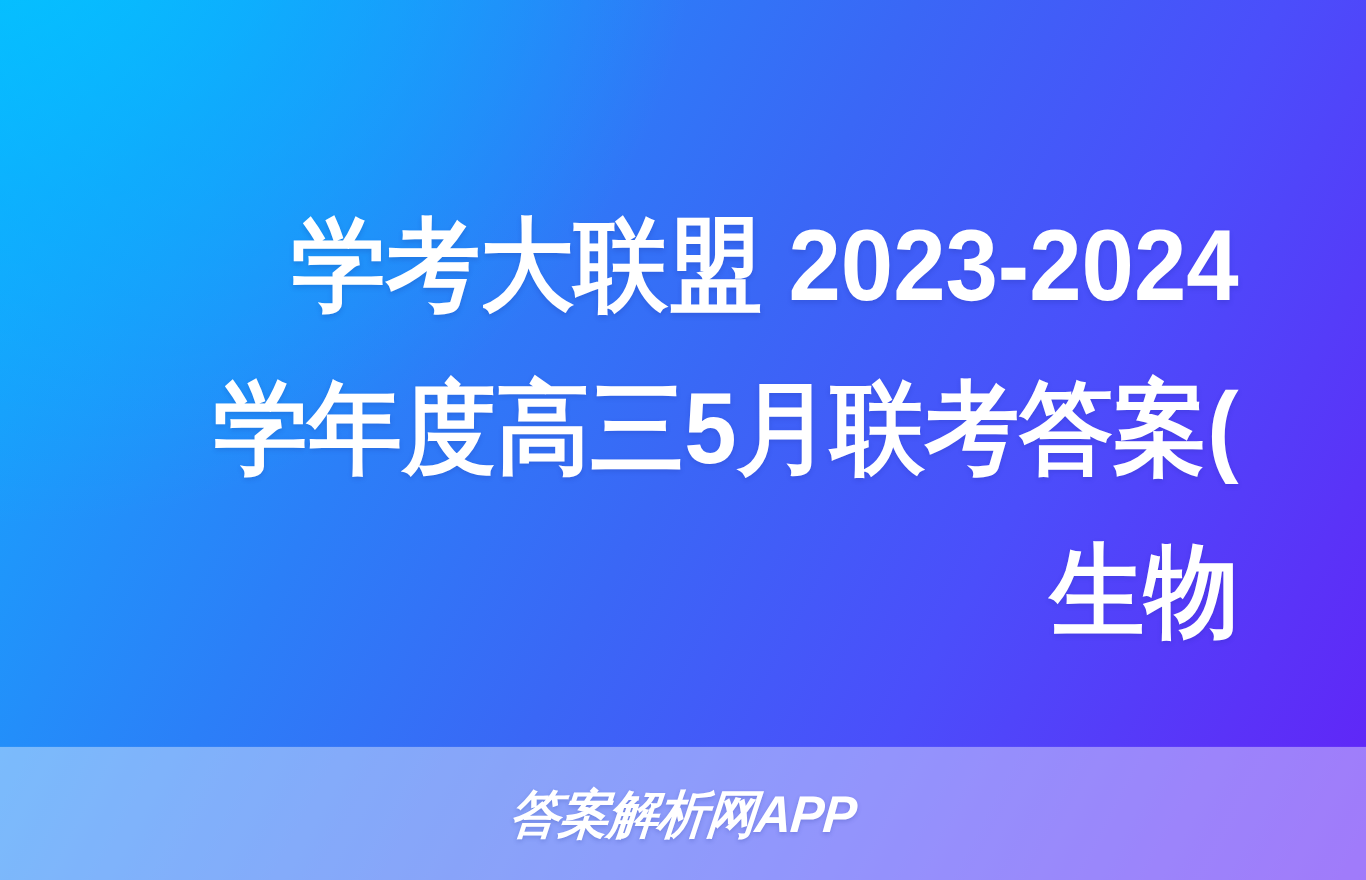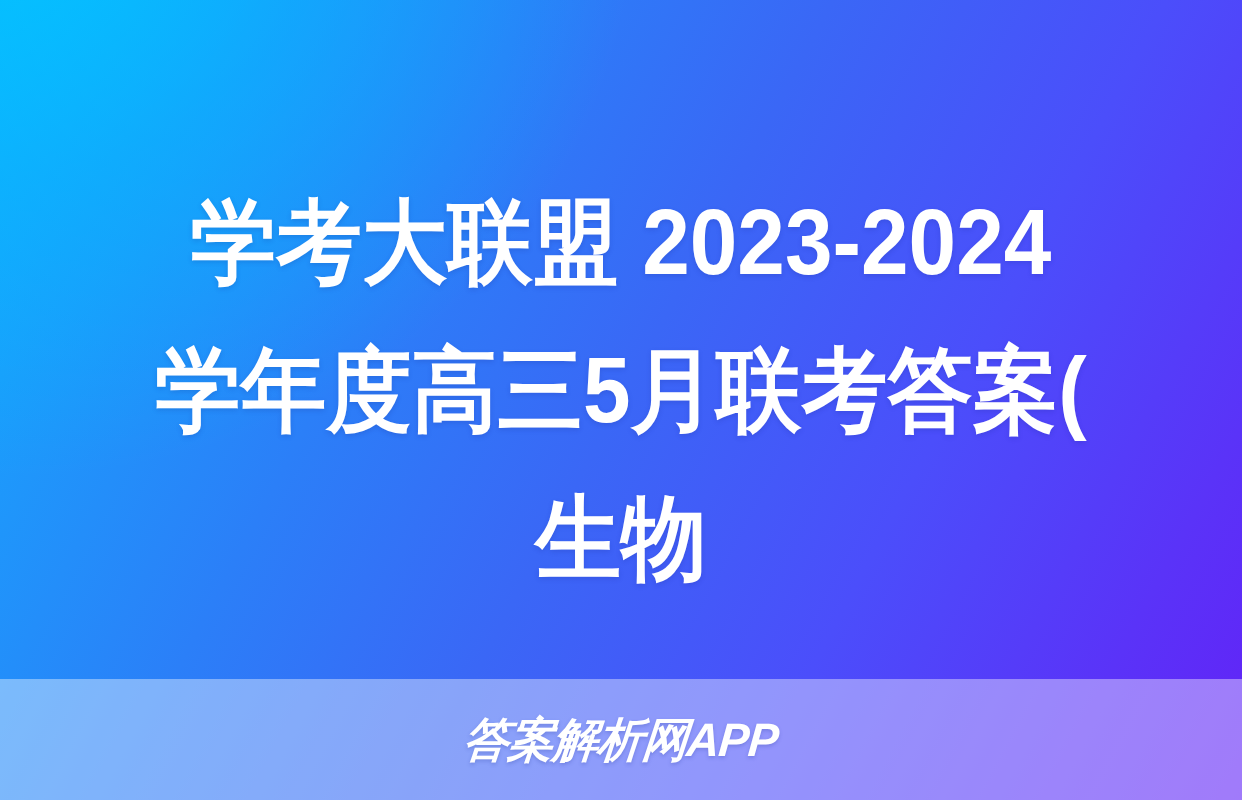--- a/index.html
+++ b/index.html
@@ -47,21 +47,21 @@
     pointer-events: none;
   }
 
   
   .title-block {
     position: absolute;
     left: 0;
     right: 0;
     top: 168px;
     padding: 0 78px;
-    text-align: center;
+    text-align: right;
     z-index: 3;
   }
 
   .title-line {
     display: block;
     color: #ffffff;
     font-family: "Liberation Sans", "DejaVu Sans", sans-serif;
     font-weight: bold;
     font-size: 92px;
     line-height: 148px;

